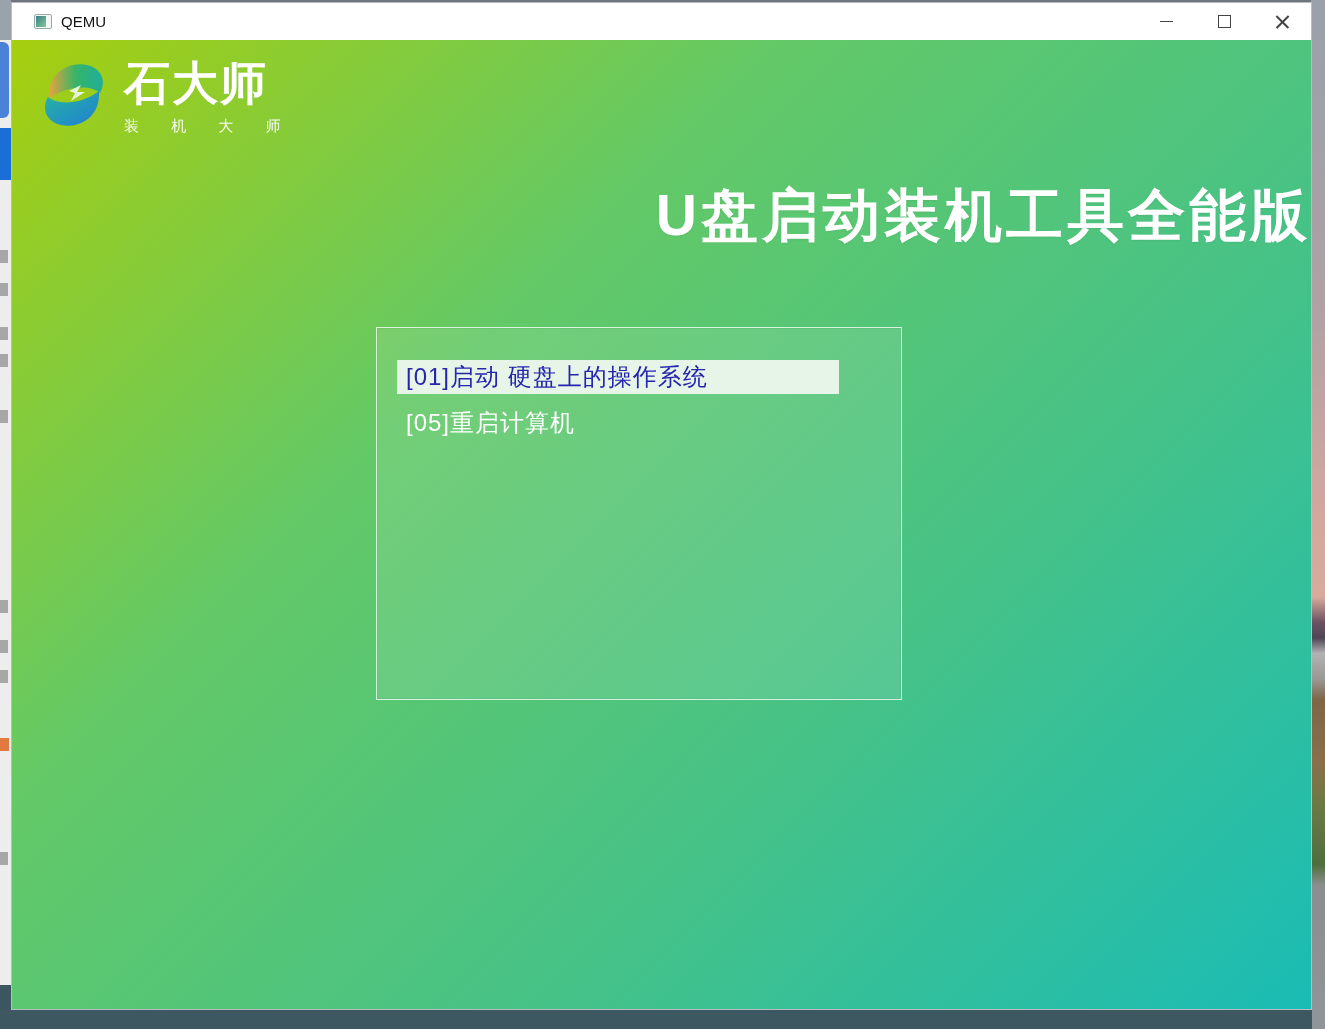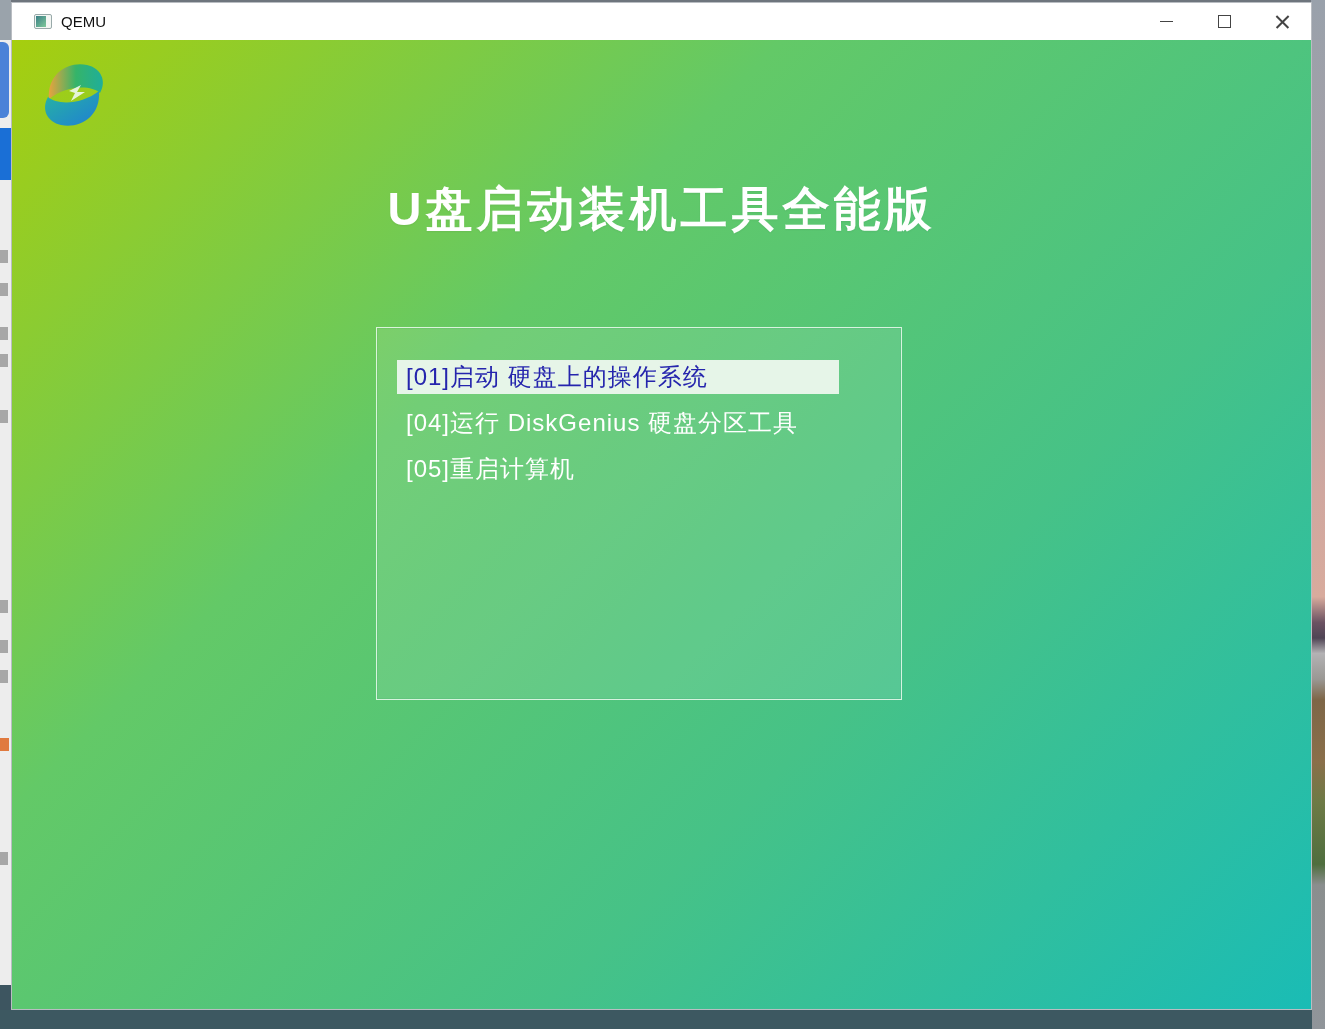--- a/index.html
+++ b/index.html
@@ -59,22 +59,22 @@
     background:linear-gradient(135deg, var(--grad-start,#a6ce0e) 0%, #63c967 34%, #46c287 66%, var(--grad-end,#1abcb5) 100%); }
 
   
   .brand { position:absolute; left:27px; top:17px; display:flex; align-items:flex-start; }
   .brand-mark { width:70px; height:76px; }
   .brand-texts { margin-left:15px; }
   .brand-name { color:#fff; font-size:46px; font-weight:bold; line-height:52px; letter-spacing:2px; }
   .brand-sub  { color:rgba(255,255,255,.95); font-size:15px; letter-spacing:14px; margin-top:8px; }
 
   
-  .headline { position:absolute; left:0; top:138px; width:100%; text-align:center;
-    color:#fff; font-size:47px; font-weight:bold; letter-spacing:4px;
+  .headline { position:absolute; left:0; top:138px; width:100%; text-align:right;
+    color:#fff; font-size:57px; font-weight:bold; letter-spacing:4px;
     text-shadow:0 1px 2px rgba(0,0,0,.06); }
 
   
   .boot-box { position:absolute; left:364px; top:287px; width:526px; height:373px;
     background:rgba(255,255,255,.10); border:1px solid rgba(235,250,238,.85);
     box-shadow:inset 0 0 0 1px rgba(0,90,60,.06); }
   .boot-list { position:absolute; left:0; top:26px; width:100%; }
   .menu-item { height:46px; line-height:46px; margin:0 0 0 20px; padding-left:9px;
     color:var(--item-text,#ffffff); font-size:24px; letter-spacing:1px; white-space:nowrap; }
   .menu-item.selected { width:442px; height:34px; line-height:34px; margin-top:6px; margin-bottom:6px;
@@ -137,27 +137,30 @@
             </linearGradient>
             <linearGradient id="lg2" x1="0" y1="0" x2="1" y2="1">
               <stop offset="0" stop-color="#27b5a0"></stop>
               <stop offset="1" stop-color="#1f7fd4"></stop>
             </linearGradient>
           </defs>
           <path d="M10 42 C8 16 30 4 48 8 C62 11 68 24 61 36 C52 28 28 28 10 42 Z" fill="url(#lg1)"></path>
           <path d="M60 34 C62 60 40 72 22 68 C8 65 2 52 9 40 C18 48 42 48 60 34 Z" fill="url(#lg2)"></path>
           <path d="M30 34 l12 -6 l-4 7 l8 0 l-14 9 l4 -8 z" fill="#eef8ee" opacity=".9"></path>
         </svg>
+        <div class="brand-texts">
+          <div class="brand-name">石大师</div>
+          <div class="brand-sub">装 机 大 师</div>
+        </div>
       </div>
 
       <div class="headline">U盘启动装机工具全能版</div>
 
       <div class="boot-box">
         <div class="boot-list">
             <div class="menu-item selected">[01]启动 硬盘上的操作系统</div>
-            <div class="menu-item">[04]运行 DiskGenius 硬盘分区工具</div>
             <div class="menu-item">[05]重启计算机</div>
           </div>
       </div>
 
     </div>
   </div>
 </div>
 
 </body></html>

